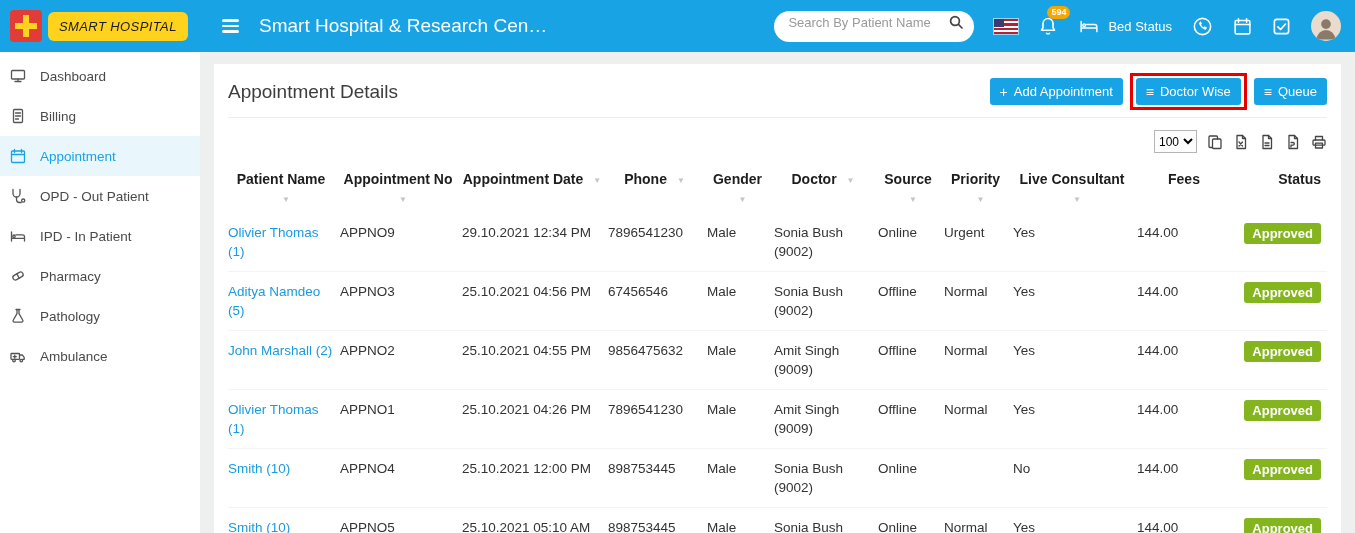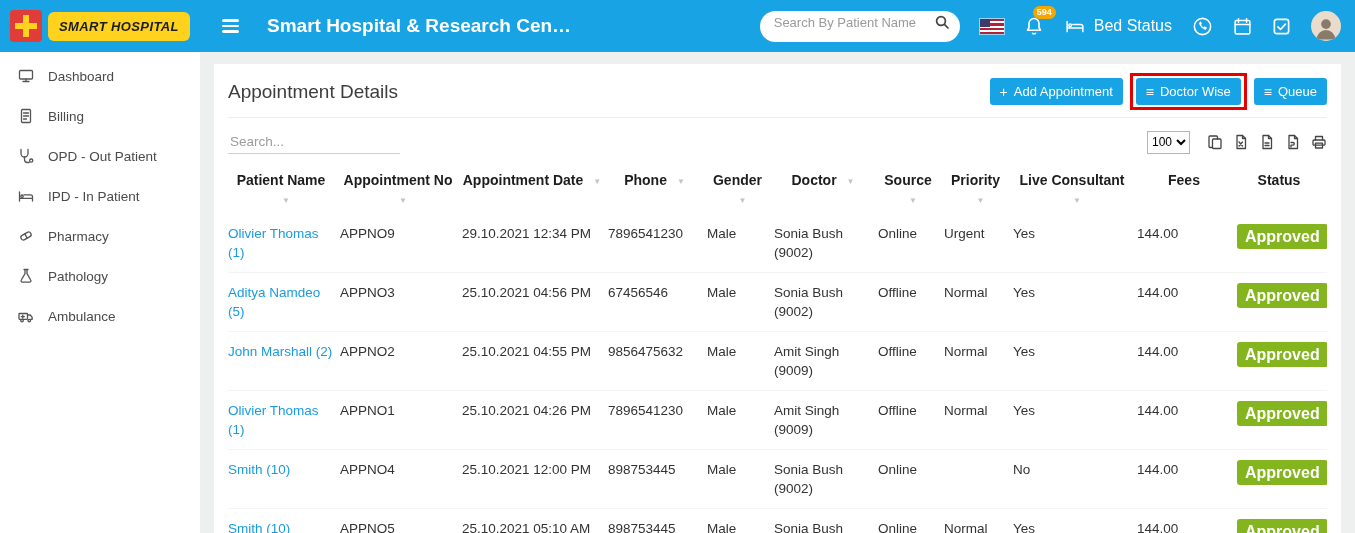--- a/index.html
+++ b/index.html
@@ -6,68 +6,68 @@
   html,body{width:1355px;height:533px;overflow:hidden}
   body{font-family:"Liberation Sans","DejaVu Sans",sans-serif;background:#eef0f0;color:#333}
 
   
   .topbar{height:52px;background:var(--topbar-blue,#18a3e4);display:flex;align-items:center}
   .logo{width:208px;flex:0 0 auto;display:flex;align-items:center;gap:6px;padding-left:10px;cursor:pointer}
   .logo-cross{width:32px;height:32px;background:#e23c39;border-radius:4px;position:relative;flex:0 0 auto}
   .logo-cross::before,.logo-cross::after{content:"";position:absolute;background:#ffd21e}
   .logo-cross::before{left:13px;top:5px;width:6px;height:22px}
   .logo-cross::after{top:13px;left:5px;width:22px;height:6px}
-  .logo-label{background:#ffd21e;color:#1c1c1c;font-weight:bold;font-style:italic;font-size:13px;padding:7px 11px;border-radius:6px;letter-spacing:.4px;white-space:nowrap}
+  .logo-label{background:#ffd21e;color:#1c1c1c;font-weight:normal;font-style:italic;font-size:13px;padding:7px 11px;border-radius:6px;letter-spacing:.4px;white-space:nowrap}
   .hamburger{margin-left:10px;display:inline-flex;flex-direction:column;gap:3px;cursor:pointer;padding:4px}
   .hamburger i{display:block;width:17px;height:2.5px;background:#fff;border-radius:2px}
-  .app-title{color:#fff;font-size:19px;font-weight:bold;margin-left:24px;white-space:nowrap}
+  .app-title{color:#fff;font-size:19px;font-weight:normal;margin-left:16px;white-space:nowrap}
   .tb-right{margin-left:auto;display:flex;align-items:center;gap:20px;padding-right:14px}
   .searchpill{background:#fff;border-radius:16px;height:31px;width:200px;display:flex;align-items:center;padding:0 10px 8px 14px}
   .searchpill input{border:0;outline:0;flex:1;font-size:13px;color:#333;min-width:0;background:transparent}
   .searchpill input::placeholder{color:#9a9a9a}
   .tb-icon{display:inline-flex;align-items:center;justify-content:center;cursor:pointer;color:#fff}
   .flag{width:24px;height:15px;background:repeating-linear-gradient(#b22234 0 2.2px,#fff 2.2px 4.4px);position:relative;box-shadow:0 0 0 1px rgba(255,255,255,.55)}
   .flag::before{content:"";position:absolute;width:10px;height:8px;background:#3c3b6e;top:0;left:0}
   .bell-wrap{position:relative}
   .badge-count{position:absolute;top:-10px;left:9px;background:var(--notification-orange,#f7a600);color:#fff;font-size:9px;font-weight:bold;padding:2px 4px;border-radius:7px;line-height:1}
-  .bedstatus{display:flex;align-items:center;gap:8px;color:#fff;font-size:16px;cursor:pointer;white-space:nowrap}
+  .bedstatus{display:flex;align-items:center;gap:8px;color:#fff;font-size:13px;cursor:pointer;white-space:nowrap}
   .avatar{width:30px;height:30px;border-radius:50%;background:#e9dccd;display:flex;align-items:flex-end;justify-content:center;overflow:hidden;cursor:pointer}
 
   
   .body-row{display:flex;height:481px}
   .sidebar{width:200px;flex:0 0 auto;background:#fff;padding-top:4px}
-  .side-item{display:flex;align-items:center;gap:13px;padding:12px 18px;font-size:13.5px;color:#4a4a4a;cursor:pointer;white-space:nowrap}
+  .side-item{display:flex;align-items:center;gap:13px;padding:12px 10px;font-size:13.5px;color:#4a4a4a;cursor:pointer;white-space:nowrap}
   .side-item .side-ic{width:17px;color:#555;display:inline-flex;flex:0 0 auto}
   .side-item.active{background:var(--sidebar-active-bg,#e9f7fd);color:var(--accent,#18a3e4)}
   .side-item.active .side-ic{color:var(--accent,#18a3e4)}
 
   .main{flex:1;padding:12px 14px;overflow:hidden}
   .card{background:#fff;padding:0 14px;min-height:457px}
   .card-head{display:flex;align-items:center;padding:14px 0 12px;border-bottom:1px solid #ededed}
   .card-head h2{font-size:19px;font-weight:normal;color:#3d3d3d}
   .head-buttons{margin-left:auto;display:flex;align-items:center;gap:8px}
   .btn{background:var(--accent,#18a3e4);color:#fff;border:0;font-size:13px;padding:6px 10px;border-radius:3px;display:inline-flex;align-items:center;gap:6px;cursor:pointer;font-family:inherit;white-space:nowrap}
   .btn .btn-ic{font-size:14px;line-height:1}
   .red-annotation{border:3px solid var(--annotation-red,#e60000);padding:2px 3px;display:inline-flex;margin:-6px -1px}
 
   .toolbar{display:flex;align-items:center;margin-top:12px}
   .table-search{border:0;border-bottom:1px solid #cfcfcf;width:172px;font-size:13.5px;padding:4px 2px;outline:0;color:#444;background:transparent}
   .table-search::placeholder{color:#9c9c9c}
-  .toolbar-right{margin-left:auto;display:flex;align-items:center;gap:17px}
+  .toolbar-right{margin-left:auto;display:flex;align-items:center;gap:10px}
   .page-size{height:23px;font-size:12px;border:1px solid #b5b5b5;background:#fdfdfd;font-family:inherit}
   .exp-ic{color:#444;display:inline-flex;cursor:pointer}
 
   table{width:100%;border-collapse:collapse;margin-top:8px;table-layout:fixed}
   th{font-size:14px;font-weight:bold;color:#1d1d1d;text-align:center;padding:9px 6px 4px 0;vertical-align:top;line-height:19px}
   .sort-caret{font-size:8px;color:#c4c4c4;margin-left:10px;vertical-align:middle;display:inline-block}
   td{font-size:13.5px;color:#333;padding:10px 6px 10px 0;vertical-align:top;line-height:19px;border-top:1px solid #f4f4f4;overflow:hidden}
   tbody tr:first-child td{border-top:0}
   .patient-link{color:var(--link,#1a9be0);text-decoration:none;cursor:pointer}
-  .badge{background:var(--badge-green,#84b51e);color:#fff;font-size:16px;font-weight:bold;padding:3px 8px;border-radius:3px;display:inline-block;line-height:1.2}
-  .al-right{}
+  .badge{background:var(--badge-green,#84b51e);color:#fff;font-size:13px;font-weight:bold;padding:3px 8px;border-radius:3px;display:inline-block;line-height:1.2}
+  .al-right{text-align:right}
 </style>
 </head>
 <body>
 
 <header class="topbar">
   <div class="logo">
     <span class="logo-cross"></span>
     <span class="logo-label">SMART HOSPITAL</span>
   </div>
   <span class="hamburger">
@@ -145,20 +145,29 @@
         </div>
         <div class="side-item">
           <span class="side-ic">
             <svg width="16" height="16" viewBox="0 0 16 16" fill="none" stroke="currentColor" stroke-width="1.3" stroke-linecap="round" stroke-linejoin="round">
               <rect x="3.5" y="1.5" width="9" height="13" rx="1"></rect>
               <path d="M5.5 5h5M5.5 8h5M5.5 11h3"></path>
             </svg>
           </span>
           <span class="side-label">Billing</span>
         </div>
+        <div class="side-item active">
+          <span class="side-ic">
+            <svg width="16" height="16" viewBox="0 0 16 16" fill="none" stroke="currentColor" stroke-width="1.3" stroke-linecap="round" stroke-linejoin="round">
+              <rect x="1.5" y="3" width="13" height="11.5" rx="1"></rect>
+              <path d="M1.5 6.5h13M4.5 1.5v3M11.5 1.5v3"></path>
+            </svg>
+          </span>
+          <span class="side-label">Appointment</span>
+        </div>
         <div class="side-item">
           <span class="side-ic">
             <svg width="16" height="16" viewBox="0 0 16 16" fill="none" stroke="currentColor" stroke-width="1.3" stroke-linecap="round" stroke-linejoin="round">
               <path d="M3 1.5v4a3.5 3.5 0 0 0 7 0v-4"></path>
               <path d="M6.5 9v2.5a3 3 0 0 0 3 3h1.7"></path>
               <circle cx="13.2" cy="12.6" r="1.6"></circle>
             </svg>
           </span>
           <span class="side-label">OPD - Out Patient</span>
         </div>
@@ -221,21 +230,20 @@
             </button>
           </span>
           <button class="btn">
             <span class="btn-ic">≡</span>
             <span>Queue</span>
           </button>
         </div>
       </div>
 
       <div class="toolbar">
-        <input type="text" class="table-search" placeholder="Search..." style="">
         <div class="toolbar-right">
           <select class="page-size">
             <option>100</option>
           </select>
           <span id="export-icons" style="display:inline-flex;gap:10px;align-items:center">
               <span class="exp-ic">
                 <svg width="16" height="16" viewBox="0 0 16 16" fill="none" stroke="currentColor" stroke-width="1.3" stroke-linecap="round" stroke-linejoin="round">
                   <rect x="5.5" y="5" width="8.5" height="9.5" rx="1"></rect>
                   <path d="M10.5 5V3a1 1 0 0 0-1-1H3a1 1 0 0 0-1 1v9.5a1 1 0 0 0 1 1h2.5"></path>
                 </svg>

